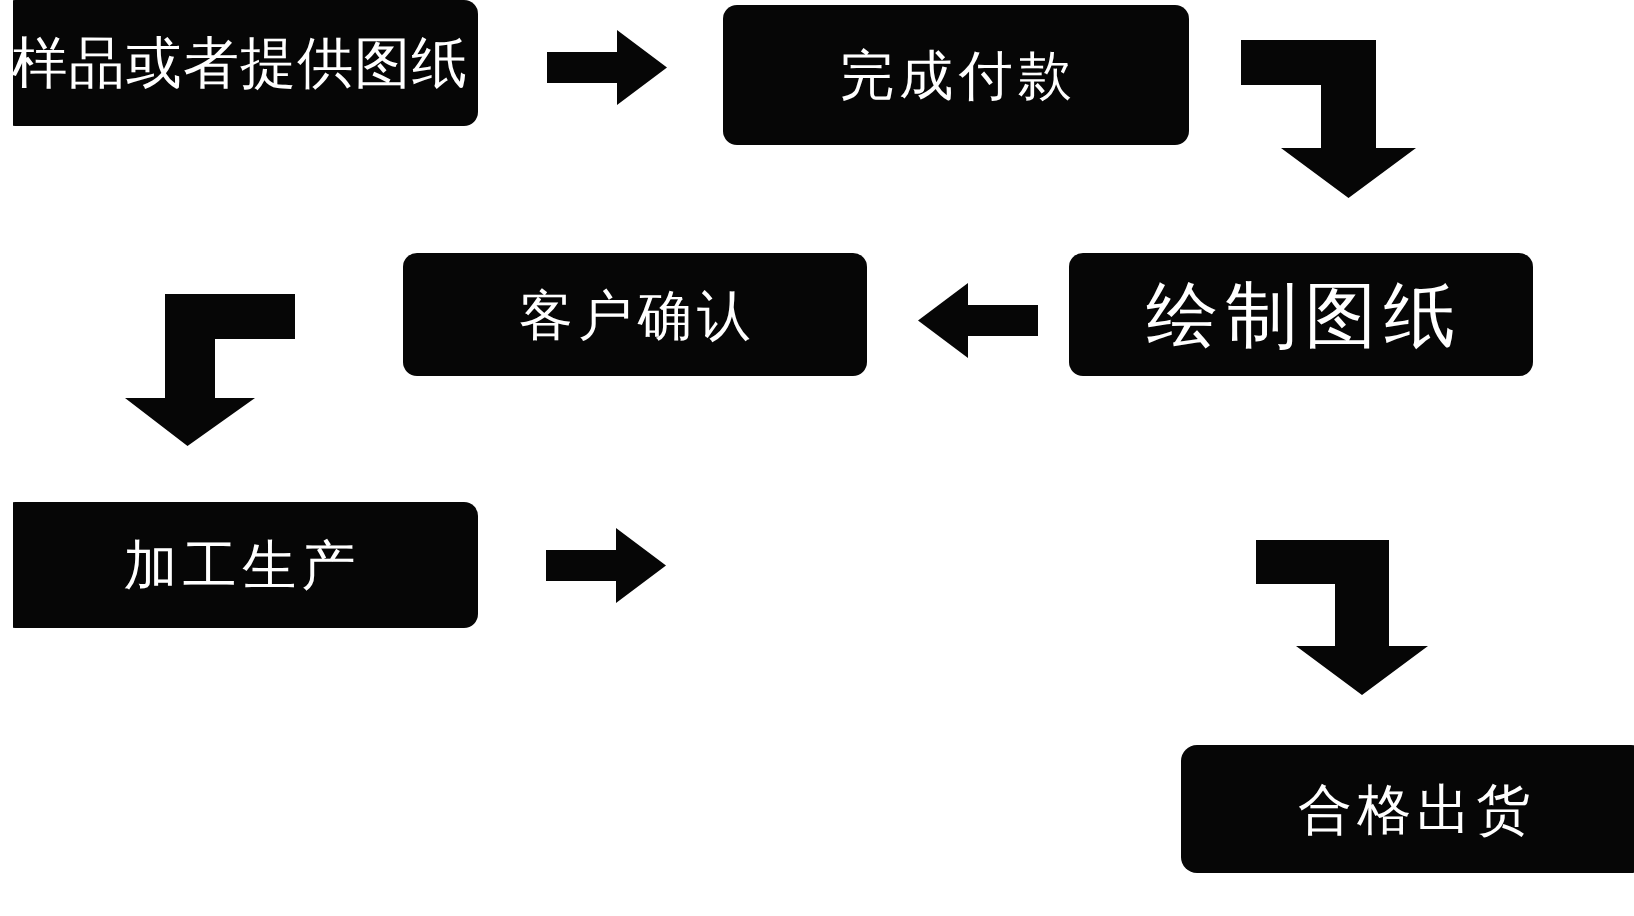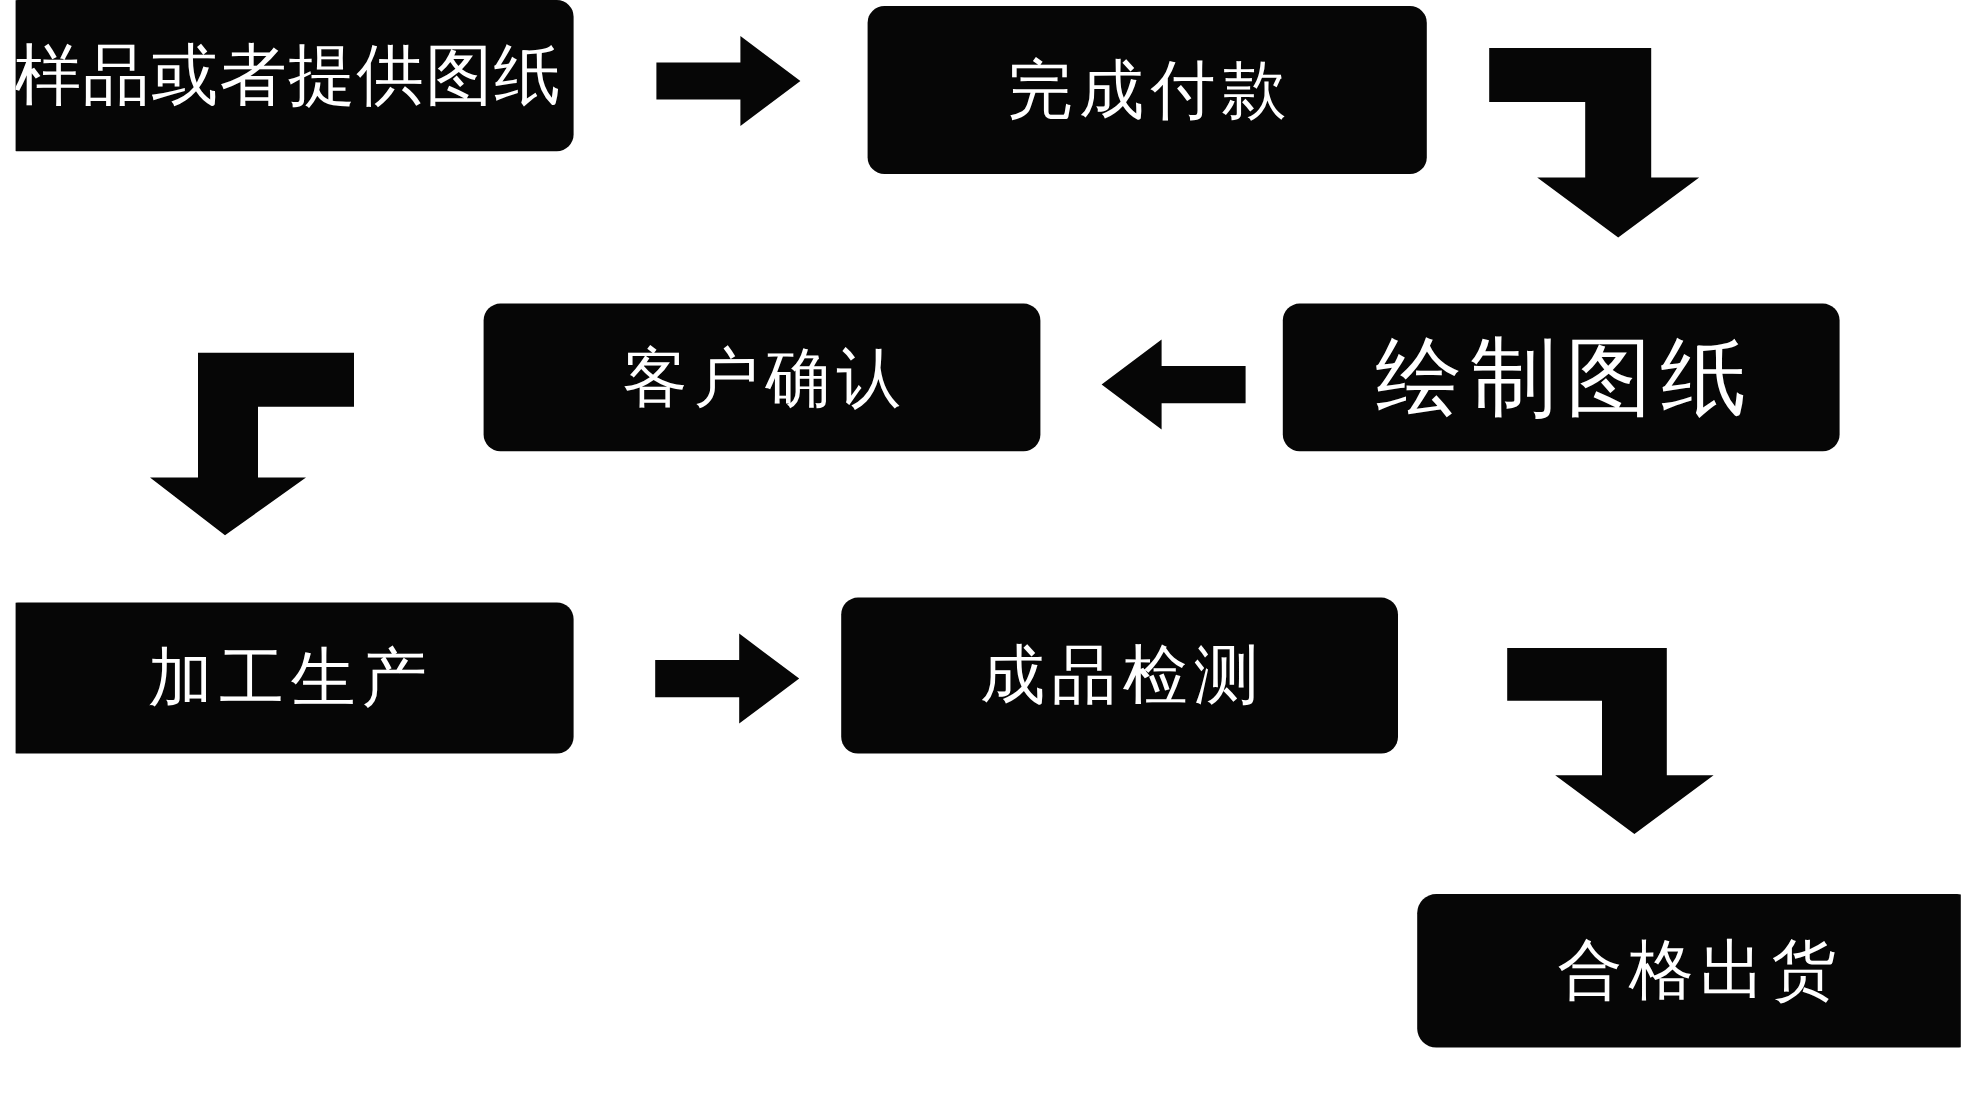--- a/index.html
+++ b/index.html
@@ -92,21 +92,20 @@
   </div>
 
   <div class="node" style="left:-12px; top:502px; width:477px; height:126px; font-size:54px;">加工生产</div>
 
   <div class="arrow" style="left:533px; top:528px; width:120px; height:75px;">
     <svg viewBox="0 0 120 75" preserveAspectRatio="none">
       <polygon points="0,22 70,22 70,0 120,37.5 70,75 70,53 0,53"></polygon>
     </svg>
   </div>
 
-  <div class="node" style="left:688px; top:498px; width:464px; height:130px; font-size:54px;">成品检测</div>
 
   <div class="arrow" style="left:1243px; top:540px; width:172px; height:155px;">
     <svg viewBox="0 0 172 155" preserveAspectRatio="none">
       <path d="M0,0 L133,0 L133,106 L172,106 L106,155 L40,106 L79,106 L79,44 L0,44 Z"></path>
     </svg>
   </div>
 
   <div class="node" style="left:1168px; top:745px; width:466px; height:128px; font-size:54px;border-radius:16px;">合格出货</div>
 
 </div>

